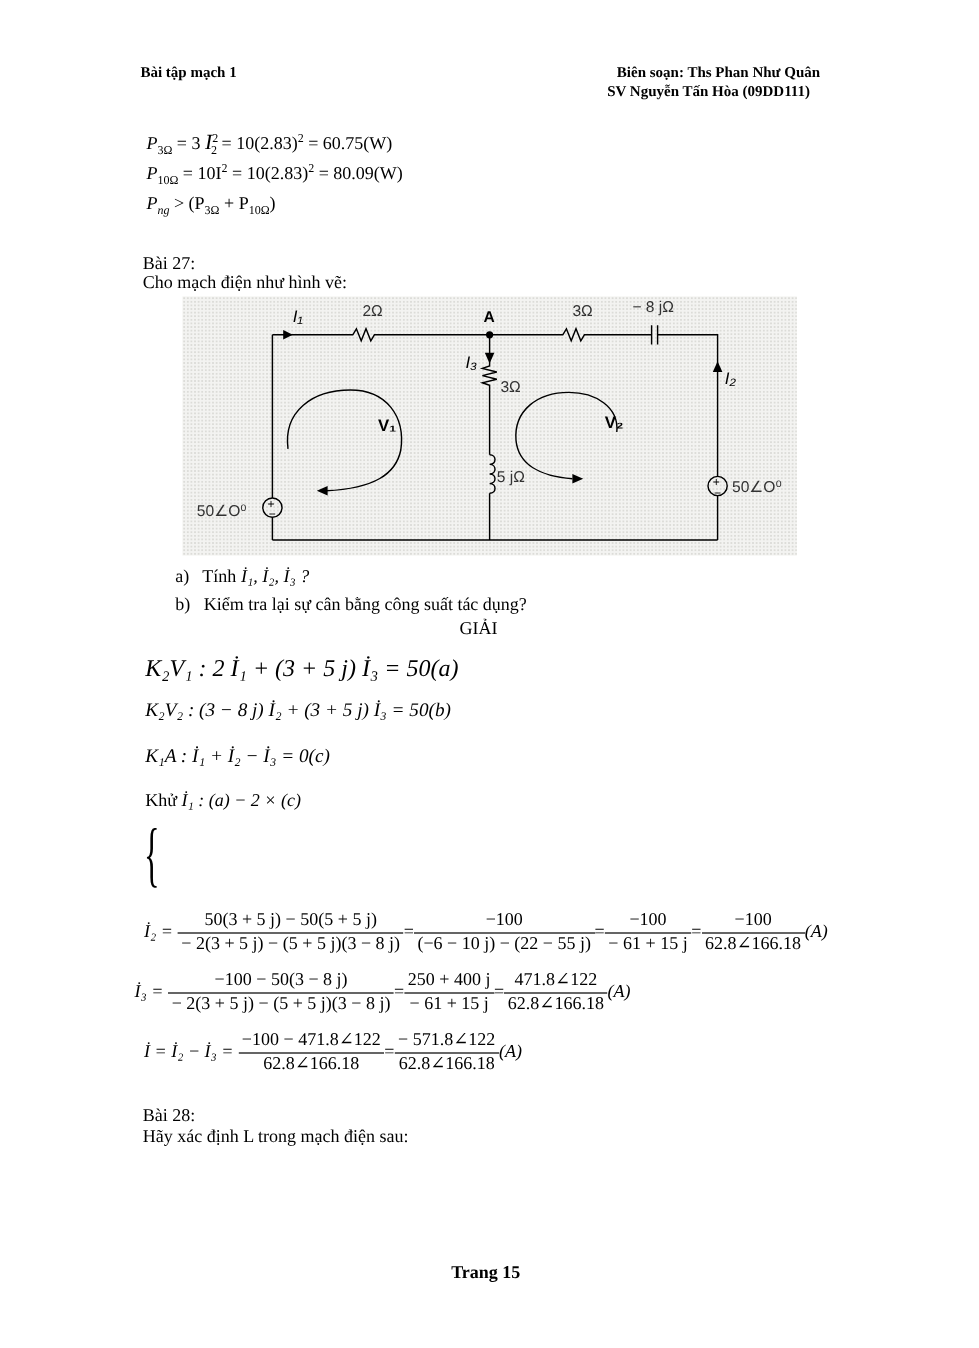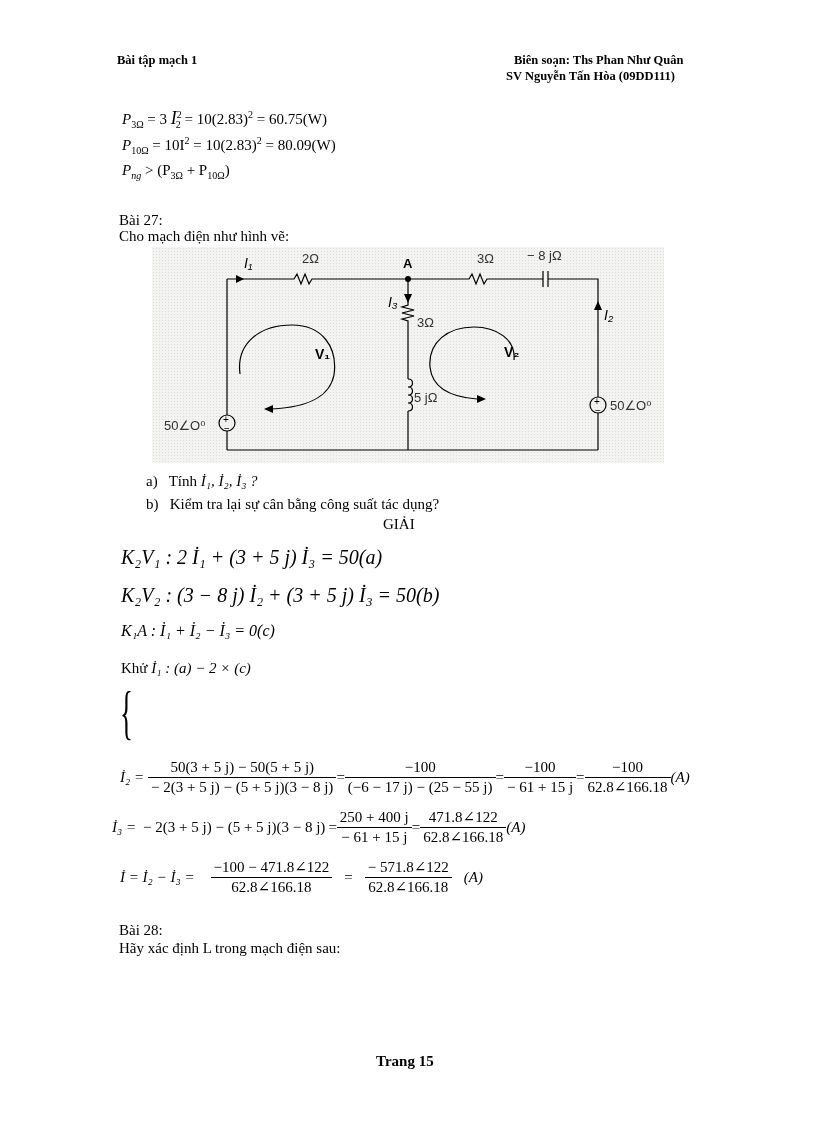--- a/index.html
+++ b/index.html
@@ -119,21 +119,21 @@
   <span>Tính</span>
   <span class="math">İ₁, İ₂, İ₃ ?</span>
 </div>
 <div class="abs txt" style="left:146px; top:496px;">
   <span>b)</span>&nbsp;&nbsp;
   <span>Kiểm tra lại sự cân bằng công suất tác dụng?</span>
 </div>
 <div class="abs txt" style="left:383px; top:516px;">GIẢI</div>
 
 <div class="abs math" style="left:121px; top:546px; font-size:20px;">K₂V₁ : 2 İ₁ + (3 + 5 j) İ₃ = 50(a)</div>
-<div class="abs math" style="left:121px; top:584px; font-size:20px;">K₂V₂ : (3 − 8 j) İ₂ + (3 + 5 j) İ₃ = 50(b)</div>
+<div class="abs math" style="left:121px; top:584px; font-size:16px;">K₂V₂ : (3 − 8 j) İ₂ + (3 + 5 j) İ₃ = 50(b)</div>
 <div class="abs math" style="left:121px; top:622px; font-size:16px;">K₁A : İ₁ + İ₂ − İ₃ = 0(c)</div>
 
 <div class="abs txt" style="left:121px; top:660px;">
   <span>Khử</span>
   <span class="math">İ₁ : (a) − 2 × (c)</span>
 </div>
 
 <div class="abs" style="left:120px; top:682px; display:flex; align-items:center;">
   <span class="brace">{</span>
   <div style="margin-left:-16px;">
@@ -142,54 +142,55 @@
 
 <div class="abs math eqrow" style="left:120px; top:758px;">
   <span>İ₂ =</span>
   <span class="frac" style="margin-left:4px;">
       <span class="num">50(3 + 5 j) − 50(5 + 5 j)</span>
       <span class="den">− 2(3 + 5 j) − (5 + 5 j)(3 − 8 j)</span>
     </span>
   <span class="up">=</span>
   <span class="frac">
       <span class="num">−100</span>
-      <span class="den">(−6 − 17 j) − (25 − 55 j)</span>
+      <span class="den">(−6 − 10 j) − (22 − 55 j)</span>
     </span>
   <span class="up">=</span>
   <span class="frac">
       <span class="num">−100</span>
       <span class="den">− 61 + 15 j</span>
     </span>
   <span class="up">=</span>
   <span class="frac">
       <span class="num">−100</span>
       <span class="den">62.8∠166.18</span>
     </span>
   <span>(A)</span>
 </div>
 
 <div class="abs math eqrow" style="left:112px; top:808px;">
   <span>İ₃ =</span>
   <span class="frac" style="margin-left:4px;">
+      <span class="num">−100 − 50(3 − 8 j)</span>
       <span class="den">− 2(3 + 5 j) − (5 + 5 j)(3 − 8 j)</span>
     </span>
   <span class="up">=</span>
   <span class="frac">
       <span class="num">250 + 400 j</span>
       <span class="den">− 61 + 15 j</span>
     </span>
   <span class="up">=</span>
   <span class="frac">
       <span class="num">471.8∠122</span>
       <span class="den">62.8∠166.18</span>
     </span>
   <span>(A)</span>
 </div>
 
-<div class="abs math eqrow" style="left:120px; top:858px;gap:12px;">
+<div class="abs math eqrow" style="left:120px; top:858px;">
   <span>İ = İ₂ − İ₃ =</span>
   <span class="frac" style="margin-left:4px;">
       <span class="num">−100 − 471.8∠122</span>
       <span class="den">62.8∠166.18</span>
     </span>
   <span class="up">=</span>
   <span class="frac">
       <span class="num">− 571.8∠122</span>
       <span class="den">62.8∠166.18</span>
     </span>

